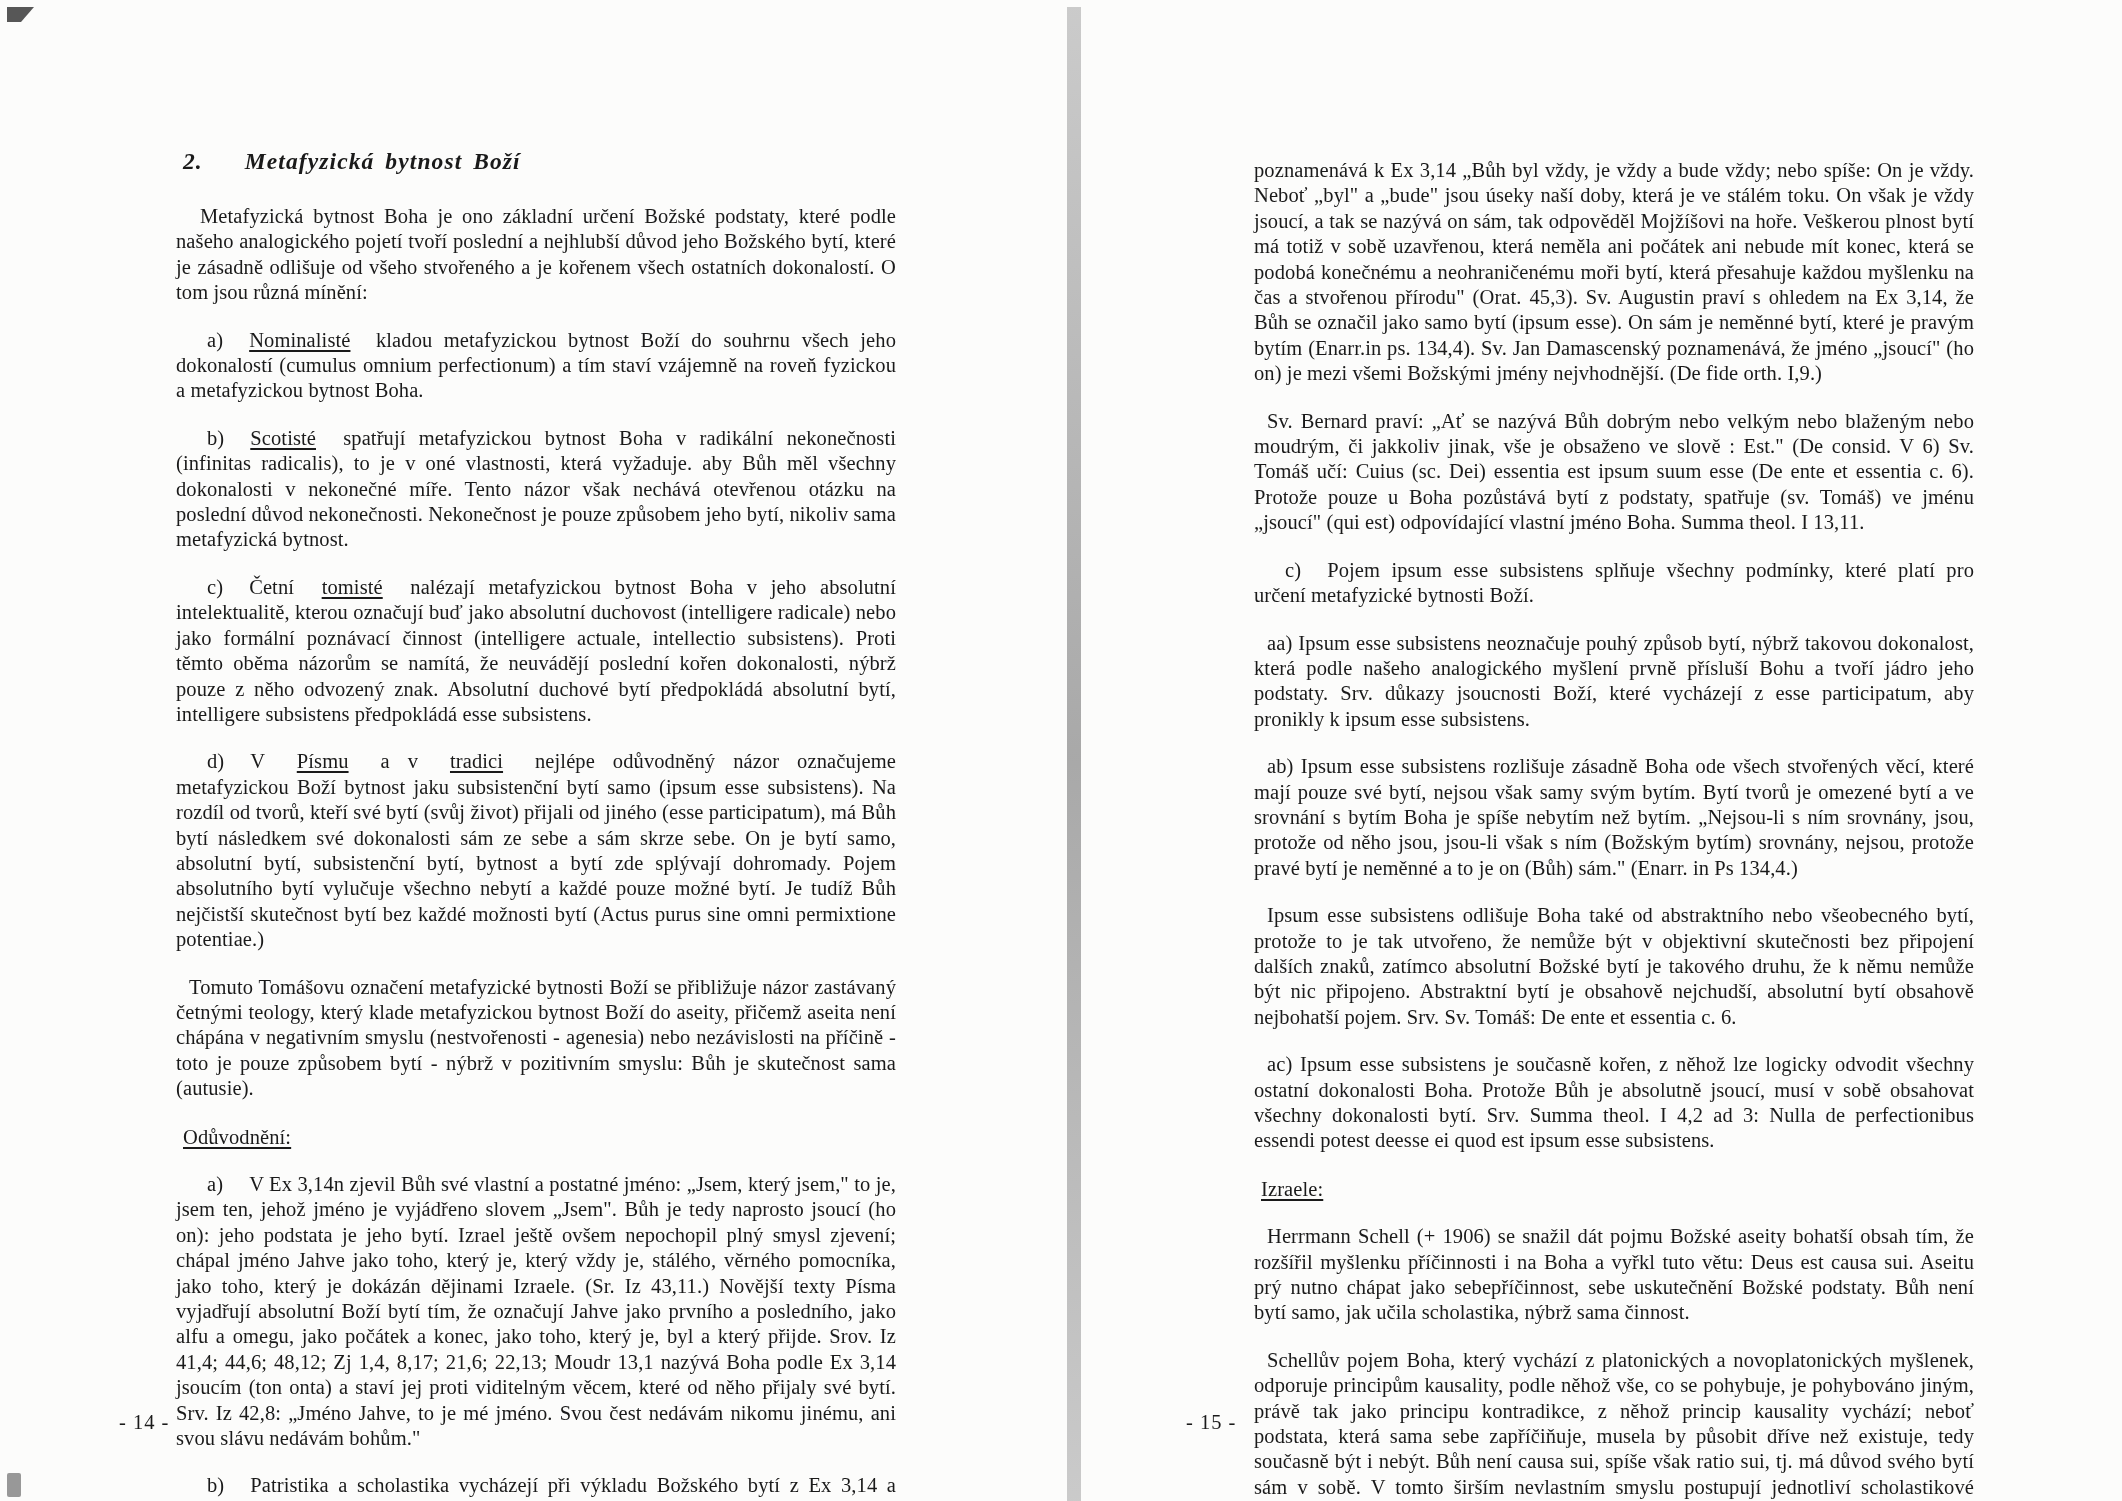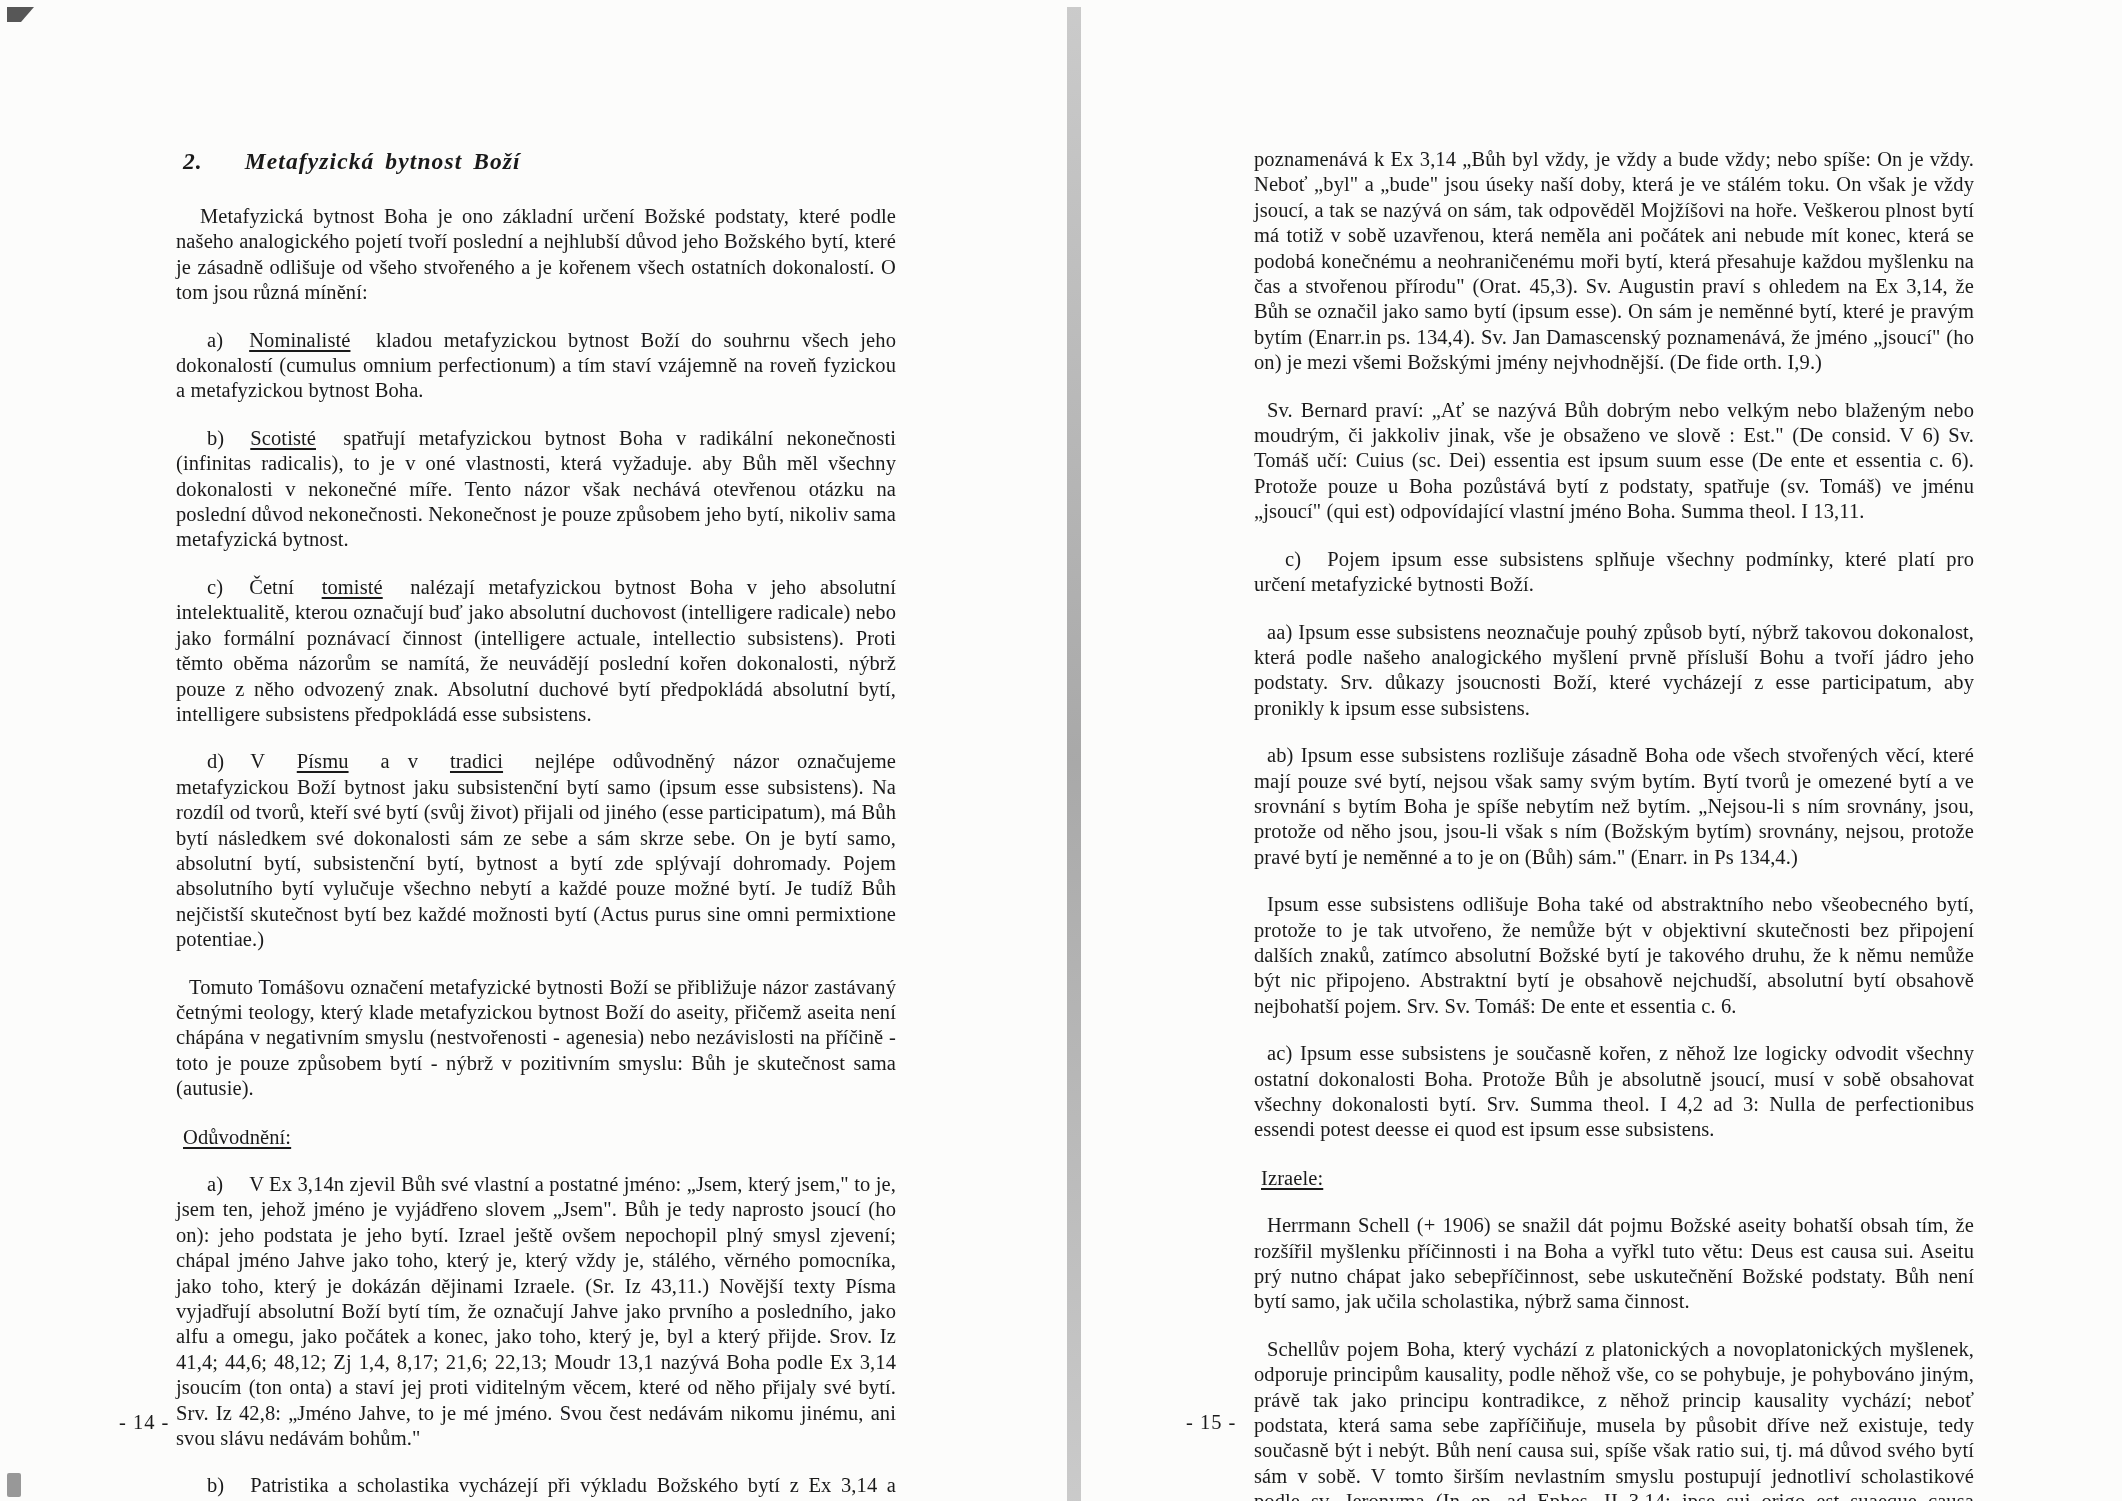--- a/index.html
+++ b/index.html
@@ -41,21 +41,21 @@
   .page-right { left:1233px; }
 
   .title {
     font-size:23.5px; font-weight:bold; font-style:italic;
     letter-spacing:1.1px; word-spacing:4px;
     text-align:left; margin-bottom:15px; line-height:28px;
   }
   .title-num { margin-right:28px; }
 
   .para { margin-top:8px; }
-  .para:first-child { margin-top:0; }
+  .para:first-child { margin-top:11px; }
   .indent    { text-indent:24px; }
   .indent-sm { text-indent:13px; }
 
   .item-label { margin-right:12px; }
 
   .u { text-decoration:underline; text-underline-offset:3px; }
 
   .subhead { margin-top:9px; margin-bottom:2px; text-align:right; }
 
   .folio {

